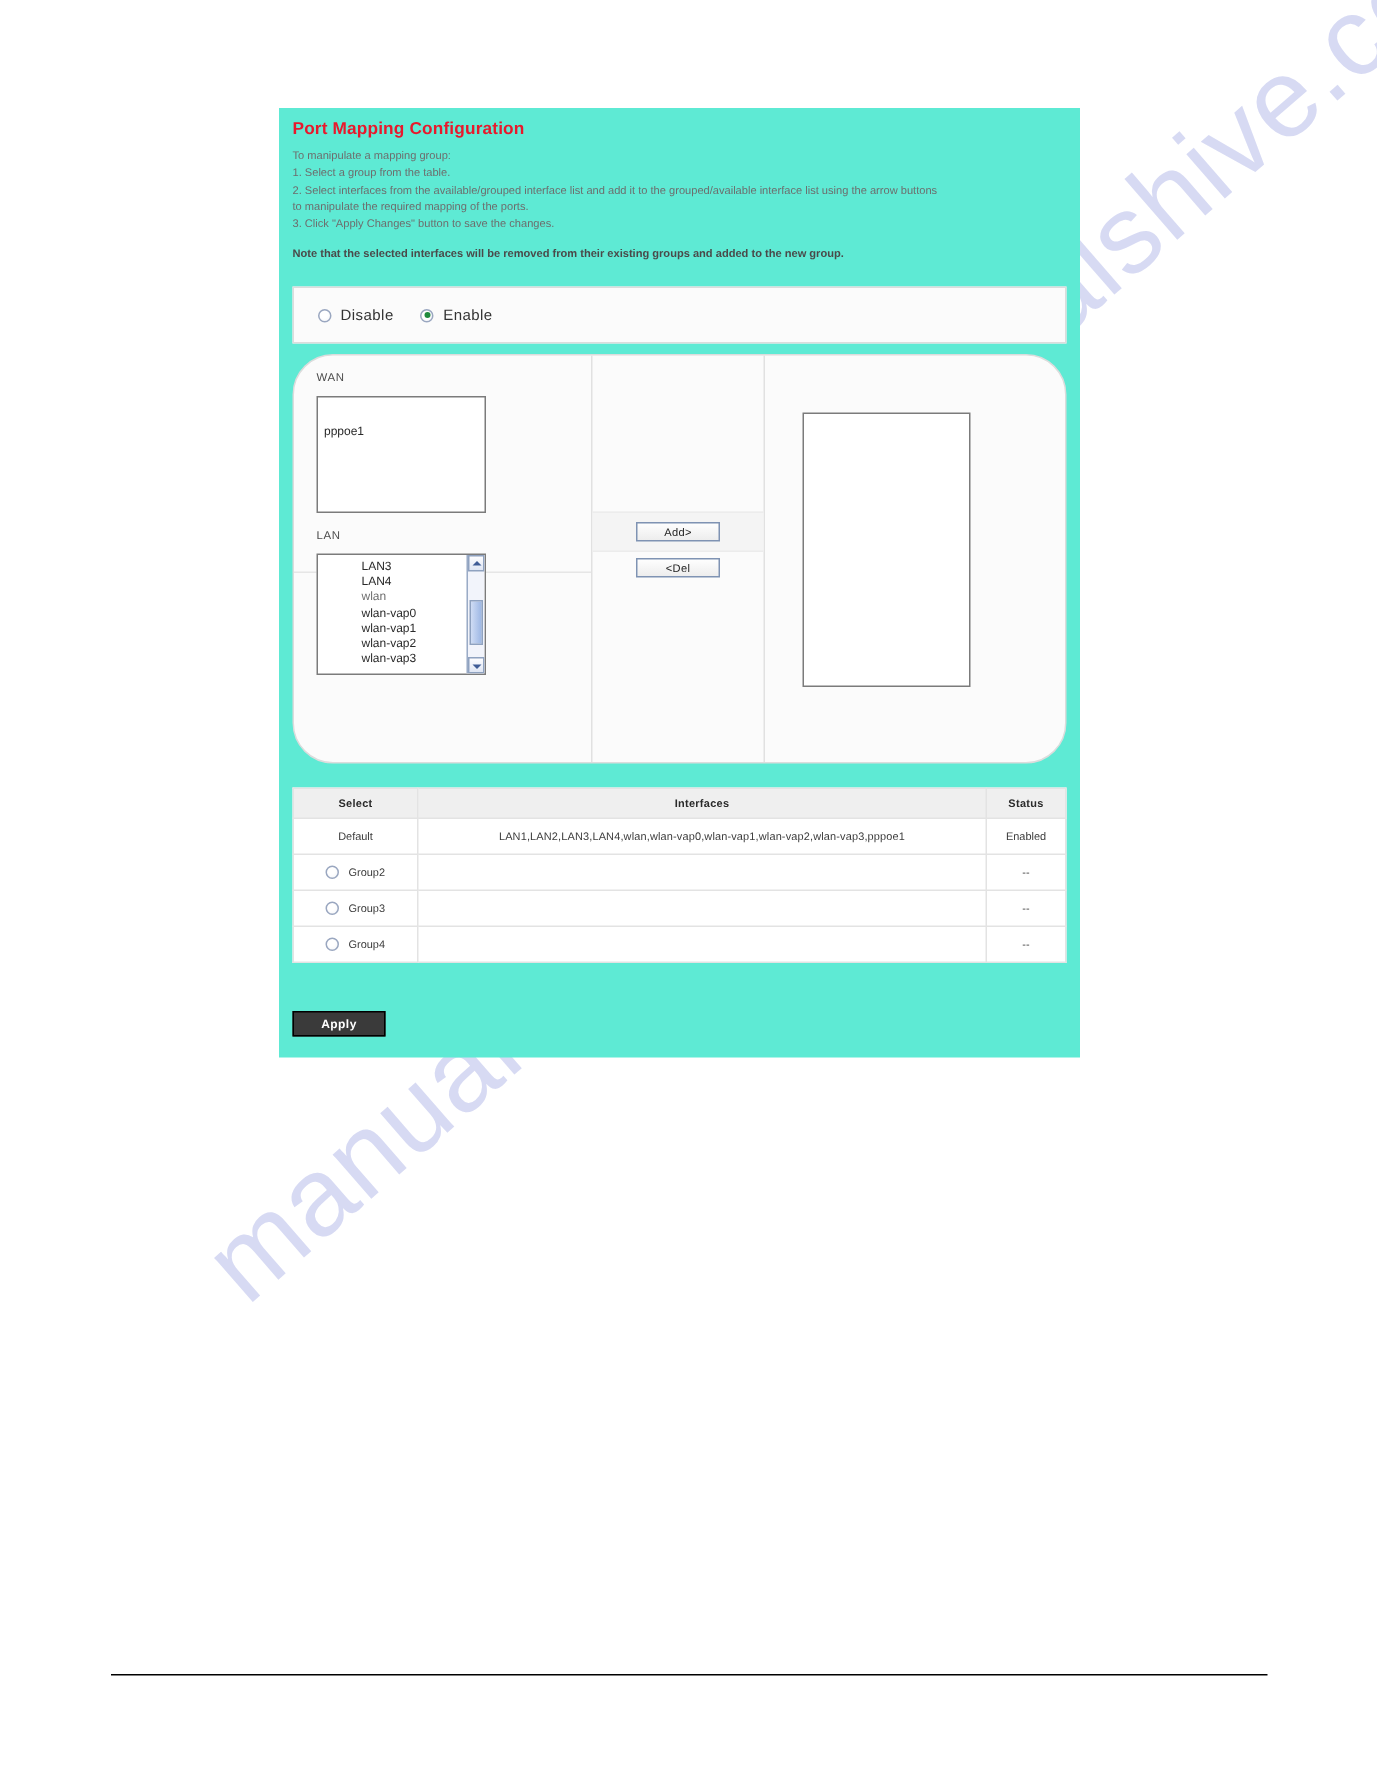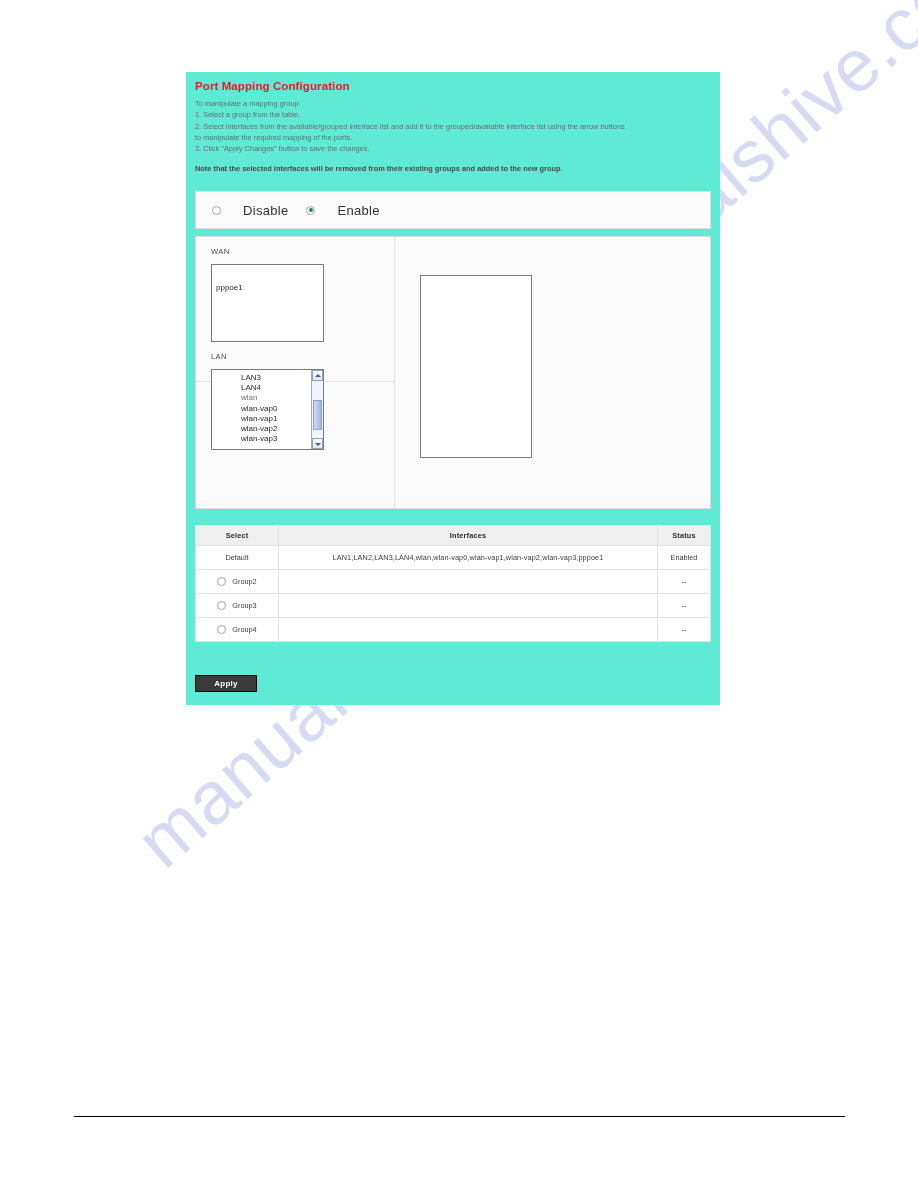--- a/index.html
+++ b/index.html
@@ -79,23 +79,23 @@
     display: flex;
     align-items: center;
     padding-left: 16px;
   }
   .radio-opt {
     display: flex;
     align-items: center;
     margin-right: 18px;
   }
   .radio-opt .lbl {
-    font-size: 13px;
+    font-size: 10px;
     color: #333333;
-    margin-left: 22px;
+    margin-left: 6px;
     letter-spacing: 0.3px;
   }
   .rbtn {
     width: 9px;
     height: 9px;
     border-radius: 50%;
     border: 1px solid #9aa7c0;
     background: radial-gradient(circle at 40% 35%, #ffffff 40%, #f2f4f8 100%);
     box-sizing: border-box;
     position: relative;
@@ -112,20 +112,21 @@
   }
 
   
   #transfer {
     position: absolute;
     left: 9px;
     top: 164px;
     width: 516px;
     height: 273px;
     display: flex;
+    border-radius: 27px;
   }
   .tcol {
     box-sizing: border-box;
     position: relative;
   }
   .tcol-left  { width: 199px; border-right: 1px solid #e1e1e1; }
   .tcol-mid   { width: 115px; border-right: 1px solid #e1e1e1; }
   .tcol-right { flex: 1; }
 
   .sub-label {
@@ -393,20 +394,30 @@
           <div class="opt">wlan-vap2</div>
           <div class="opt">wlan-vap3</div>
           <div class="sbar">
             <div class="sbar-btn top"></div>
             <div class="sbar-thumb"></div>
             <div class="sbar-btn bot"></div>
           </div>
         </div>
       </div>
 
+      <div class="tcol tcol-mid">
+        <div class="btn-shell" id="add-shell">
+          <div class="btn-band">
+            <button class="xbtn">Add&gt;</button>
+          </div>
+        </div>
+        <div class="btn-shell" id="del-shell">
+          <button class="xbtn">&lt;Del</button>
+        </div>
+      </div>
 
       <div class="tcol tcol-right">
         <div class="listbox" id="grp-list"></div>
       </div>
 
     </div>
 
     <table id="grp-table">
       <thead>
         <tr>

